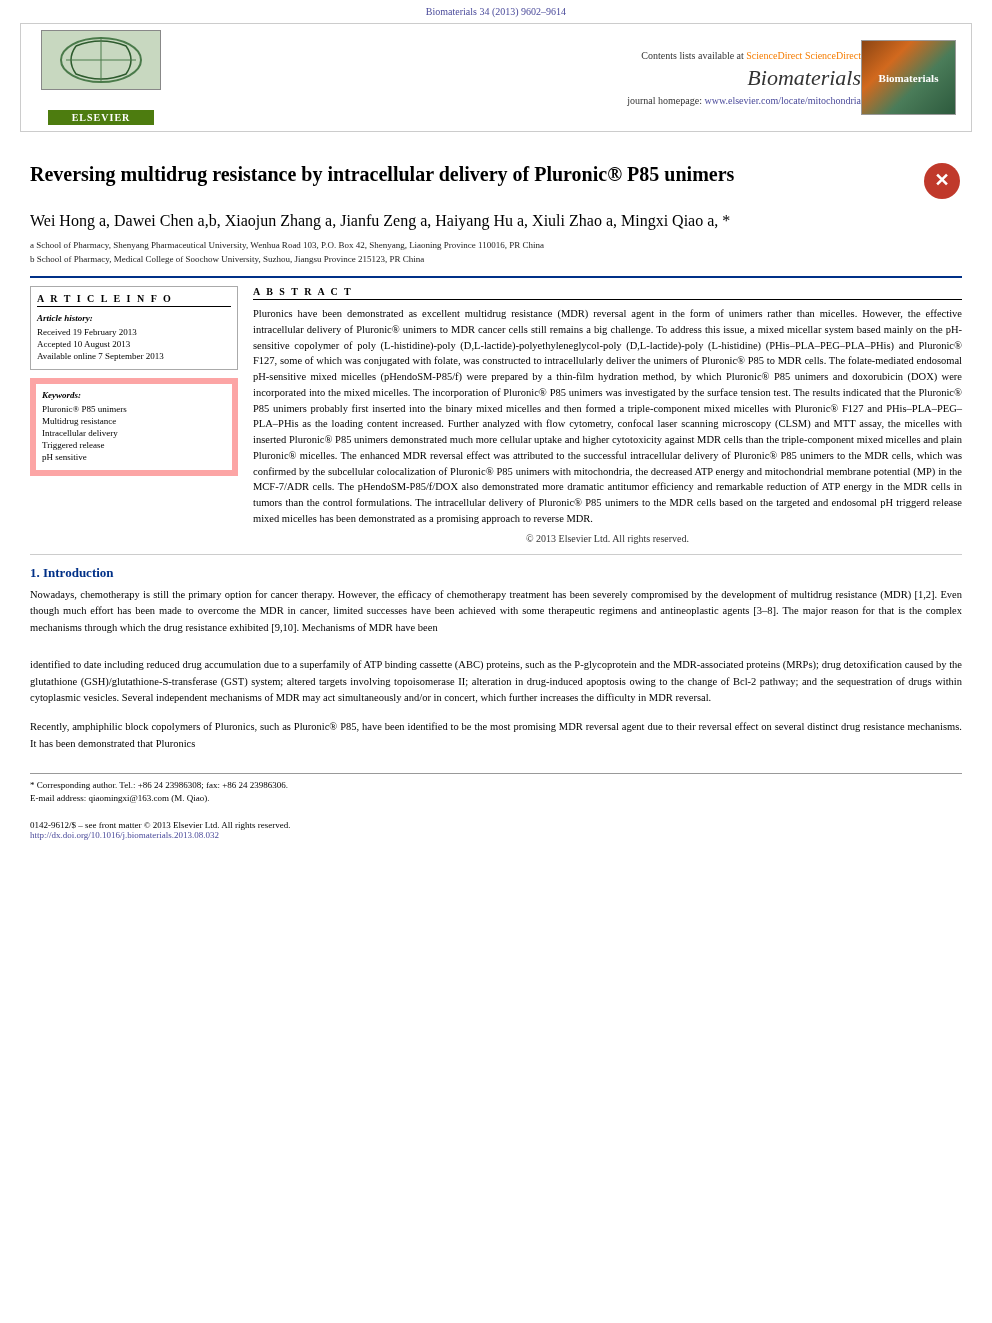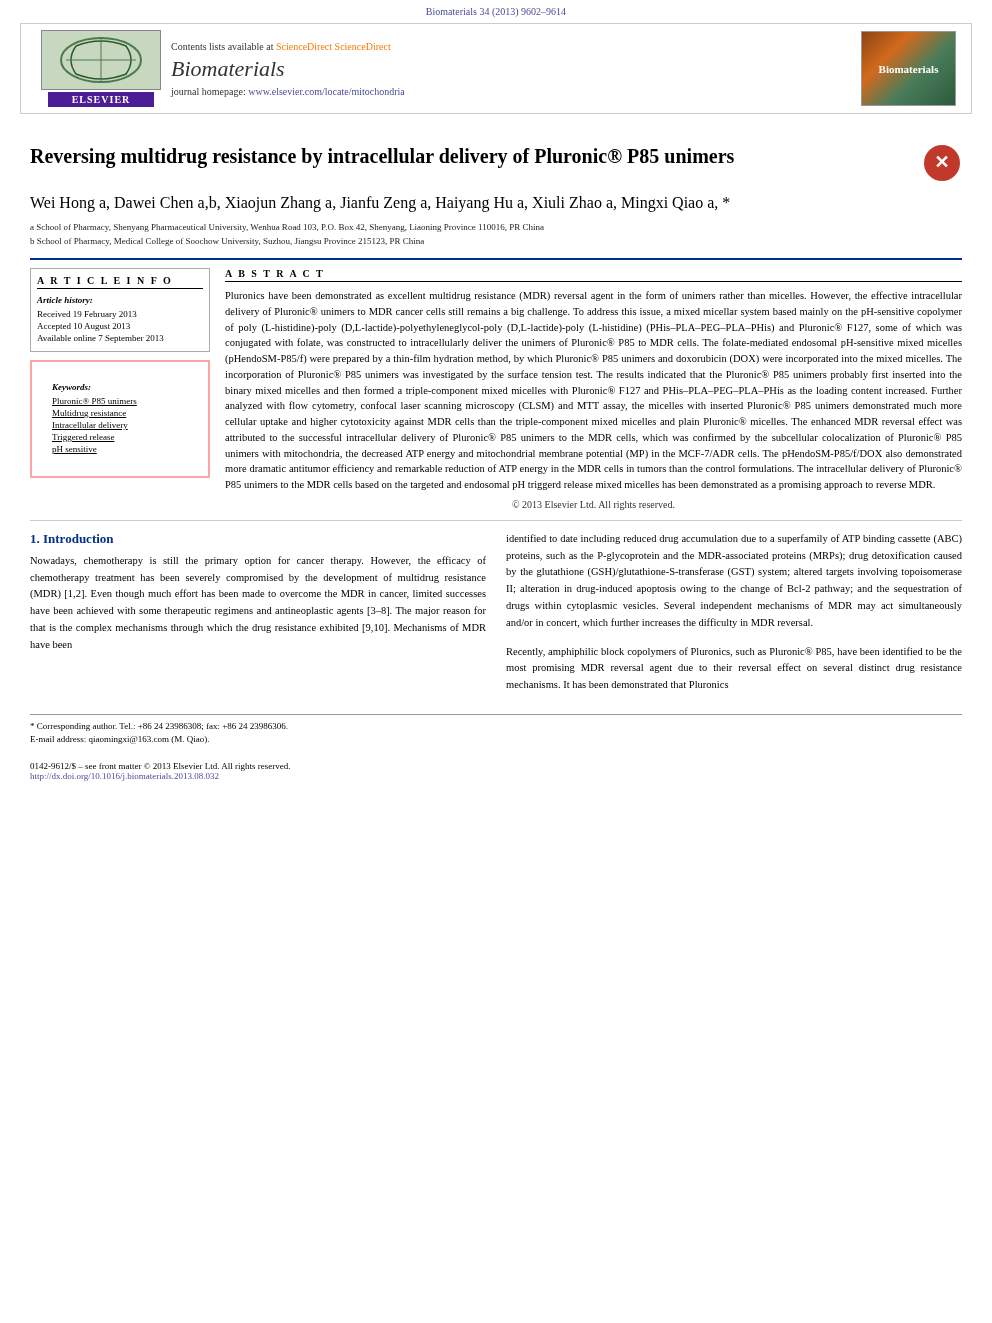--- a/index.html
+++ b/index.html
@@ -24,21 +24,21 @@
       display: flex;
       align-items: center;
       padding: 6px 10px;
       position: relative;
     }
     .journal-header-left {
       width: 140px;
     }
     .journal-header-center {
       flex: 1;
-      text-align: left;
+      text-align: right;
     }
     .journal-header-right {
       width: 100px;
     }
     .elsevier-logo {
       display: flex;
       flex-direction: column;
       align-items: center;
     }
     .elsevier-logo-top {
@@ -48,26 +48,26 @@
       border: 1px solid #888;
       display: flex;
       align-items: center;
       justify-content: center;
       font-size: 9px;
       color: #333;
       overflow: hidden;
       position: relative;
     }
     .elsevier-logo-text {
-      background: #4c1d95;
+      background: #4d7c0f;
       color: white;
       font-size: 10px;
       padding: 2px 24px;
       font-weight: bold;
-      margin-top: 2px;
+      margin-top: 20px;
       letter-spacing: 1px;
     }
     .contents-link {
       font-size: 10px;
       color: #333;
     }
     .journal-title {
       font-size: 22px;
       font-style: italic;
       color: #333;
@@ -141,21 +141,21 @@
       color: #222;
     }
     .two-col {
       display: flex;
       gap: 15px;
       margin-top: 8px;
       border-top: 2px solid #003087;
       padding-top: 8px;
     }
     .left-col {
-      width: 180px;
+      width: 208px;
       flex-shrink: 0;
     }
     .right-col {
       flex: 1;
     }
     .section-header {
       font-size: 10px;
       letter-spacing: 2px;
       font-weight: bold;
       color: #000;
@@ -173,34 +173,33 @@
       font-style: italic;
       font-size: 9px;
       margin-bottom: 4px;
       font-weight: bold;
     }
     .article-info-box .date-line {
       font-size: 9px;
       margin-bottom: 2px;
     }
     .keywords-box {
-      border: 2px solid #fca5a5;
-      padding: 20px;
+      border: 6px solid #fca5a5;
+      padding: 6px;
       font-size: 9px;
     }
     .keywords-box .label {
       font-style: italic;
       font-size: 9px;
       font-weight: bold;
       margin-bottom: 4px;
     }
     .keyword-item {
       margin-bottom: 2px;
       font-size: 9px;
-      text-decoration: underline;
     }
     .abstract-text {
       font-size: 10.5px;
       line-height: 1.5;
       text-align: justify;
     }
     .copyright-line {
       text-align: center;
       font-size: 10px;
       margin-top: 6px;
@@ -208,20 +207,21 @@
     }
     .divider {
       border: none;
       border-top: 1px solid #ccc;
       margin: 10px 0;
     }
     .intro-section {
       display: flex;
       gap: 20px;
       margin-top: 10px;
+      flex-direction: column;
     }
     .intro-left {
       flex: 1;
     }
     .intro-right {
       flex: 1;
     }
     .section-title {
       font-size: 13px;
       font-weight: bold;

